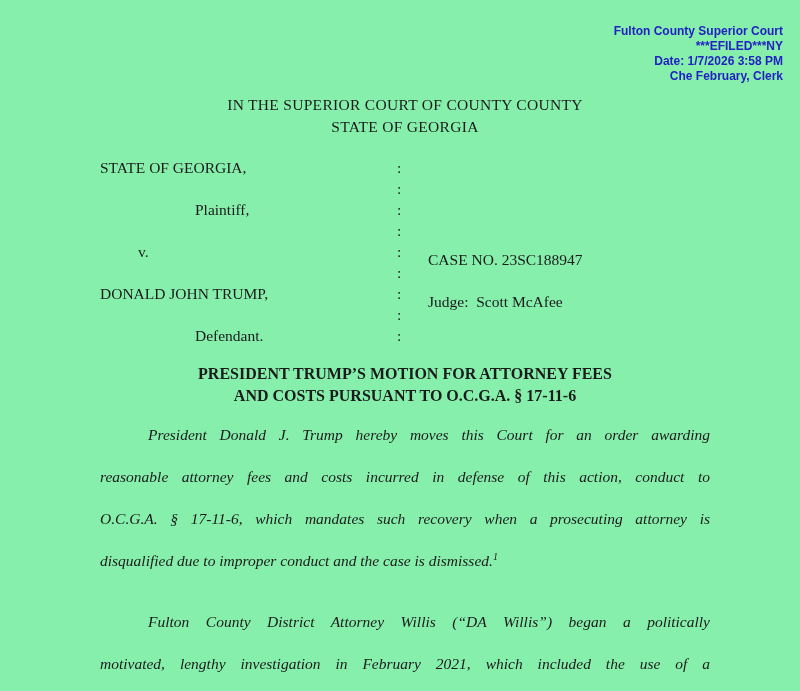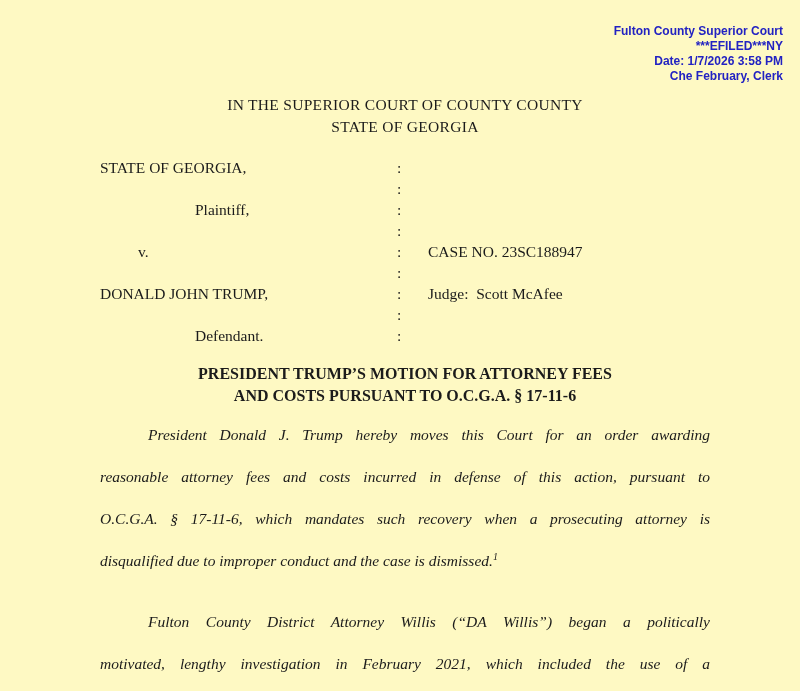--- a/index.html
+++ b/index.html
@@ -1,20 +1,20 @@
 <!DOCTYPE html>
 <html><head>
 <meta charset="utf-8">
 <style>
   html, body { margin: 0; padding: 0; background: #ffffff; }
   .page {
     position: relative;
     width: 800px;
     height: 691px;
-    background: #fef9c3;
+    background: #86efac;
     font-family: "Liberation Serif", "DejaVu Serif", serif;
     color: #1b1b1b;
     overflow: hidden;
   }
   
   .stamp {
     position: absolute;
     top: 24px;
     right: 17px;
     text-align: right;
@@ -41,21 +41,21 @@
     top: 157px;
     left: 100px;
     width: 612px;
     font-size: 15.5px;
   }
   .cap-row { position: relative; height: 21px; }
   .cap-left { position: absolute; left: 0; top: 0; line-height: 21px; white-space: pre; }
   .cap-left.indent-label { left: 95px; }
   .cap-left.indent-v { left: 38px; }
   .cap-colon { position: absolute; left: 297px; top: 0; line-height: 21px; }
-  .cap-right { position: absolute; left: 328px; top: 0; line-height: 21px; white-space: pre; }
+  .cap-right { position: absolute; left: 328px; top: 8px; line-height: 21px; white-space: pre; }
   
   .motion-title {
     position: absolute;
     top: 363px;
     left: 95px;
     width: 620px;
     text-align: center;
     font-weight: bold;
     font-size: 16px;
     line-height: 22px;
@@ -128,21 +128,21 @@
     </div>
   </div>
 
   <div class="motion-title">
     <div>PRESIDENT TRUMP’S MOTION FOR ATTORNEY FEES</div>
     <div>AND COSTS PURSUANT TO O.C.G.A. § 17-11-6</div>
   </div>
 
   <div class="para para1">
     <div class="line justify indent">President Donald J. Trump hereby moves this Court for an order awarding</div>
-    <div class="line justify">reasonable attorney fees and costs incurred in defense of this action, pursuant to</div>
+    <div class="line justify">reasonable attorney fees and costs incurred in defense of this action, conduct to</div>
     <div class="line justify">O.C.G.A. § 17-11-6, which mandates such recovery when a prosecuting attorney is</div>
     <div class="line"><span>disqualified due to improper conduct and the case is dismissed.</span><sup class="fn">1</sup></div>
   </div>
 
   <div class="para para2">
     <div class="line justify indent">Fulton County District Attorney Willis (“DA Willis”) began a politically</div>
     <div class="line justify">motivated, lengthy investigation in February 2021, which included the use of a</div>
   </div>
 
 </div>

